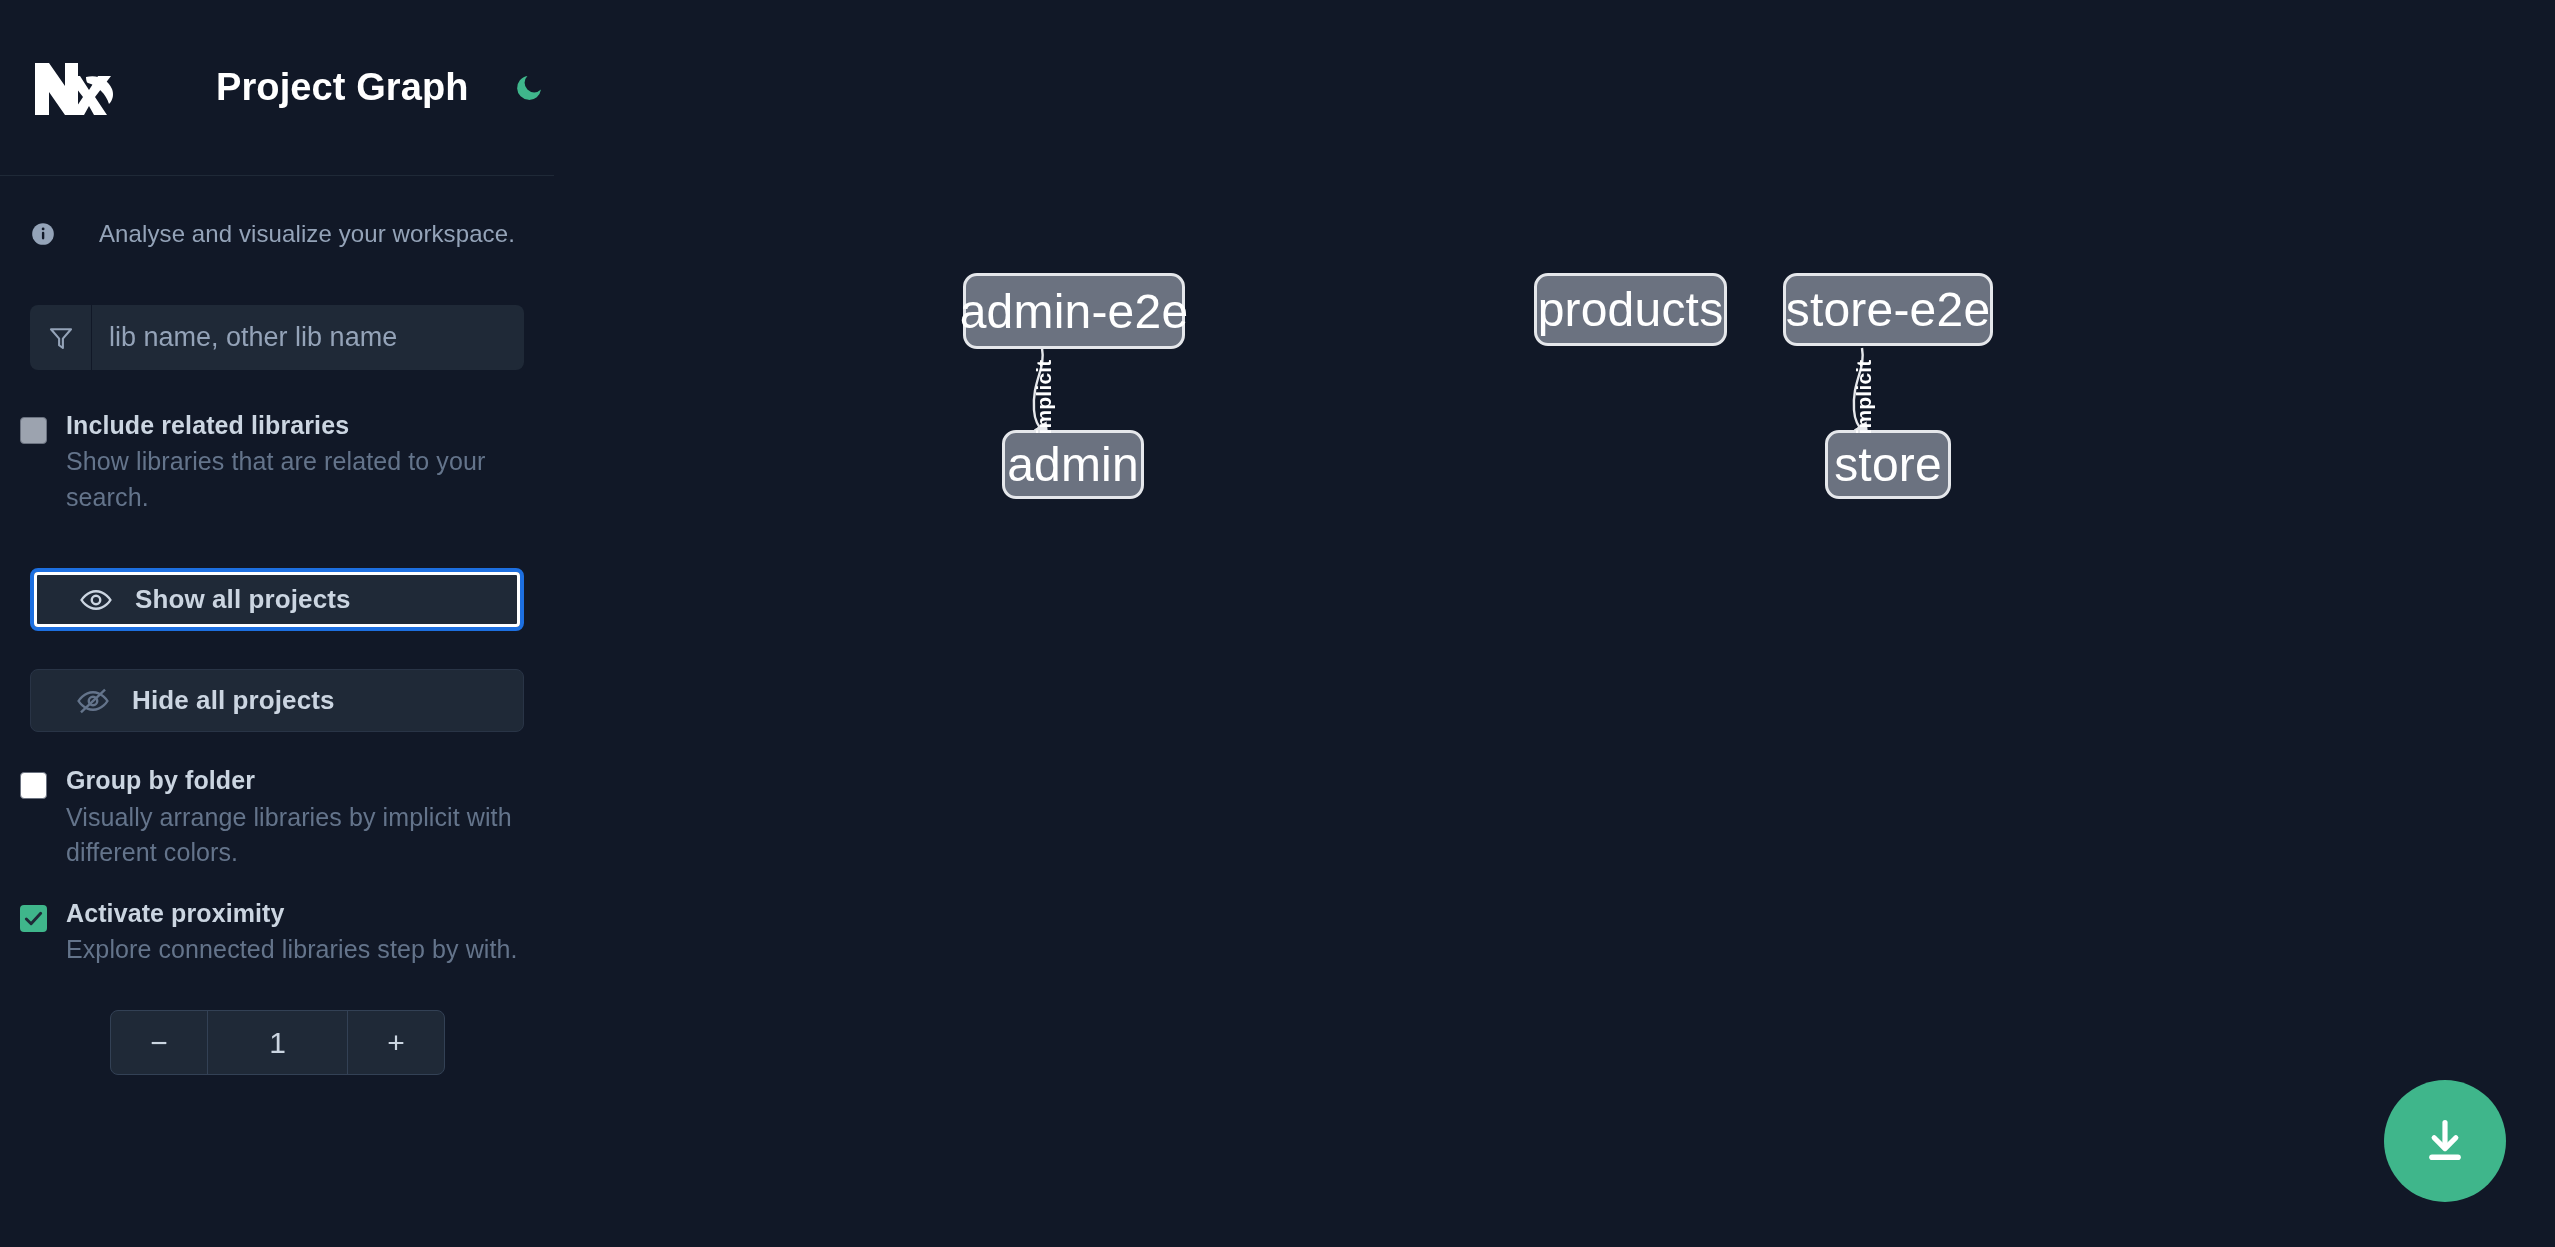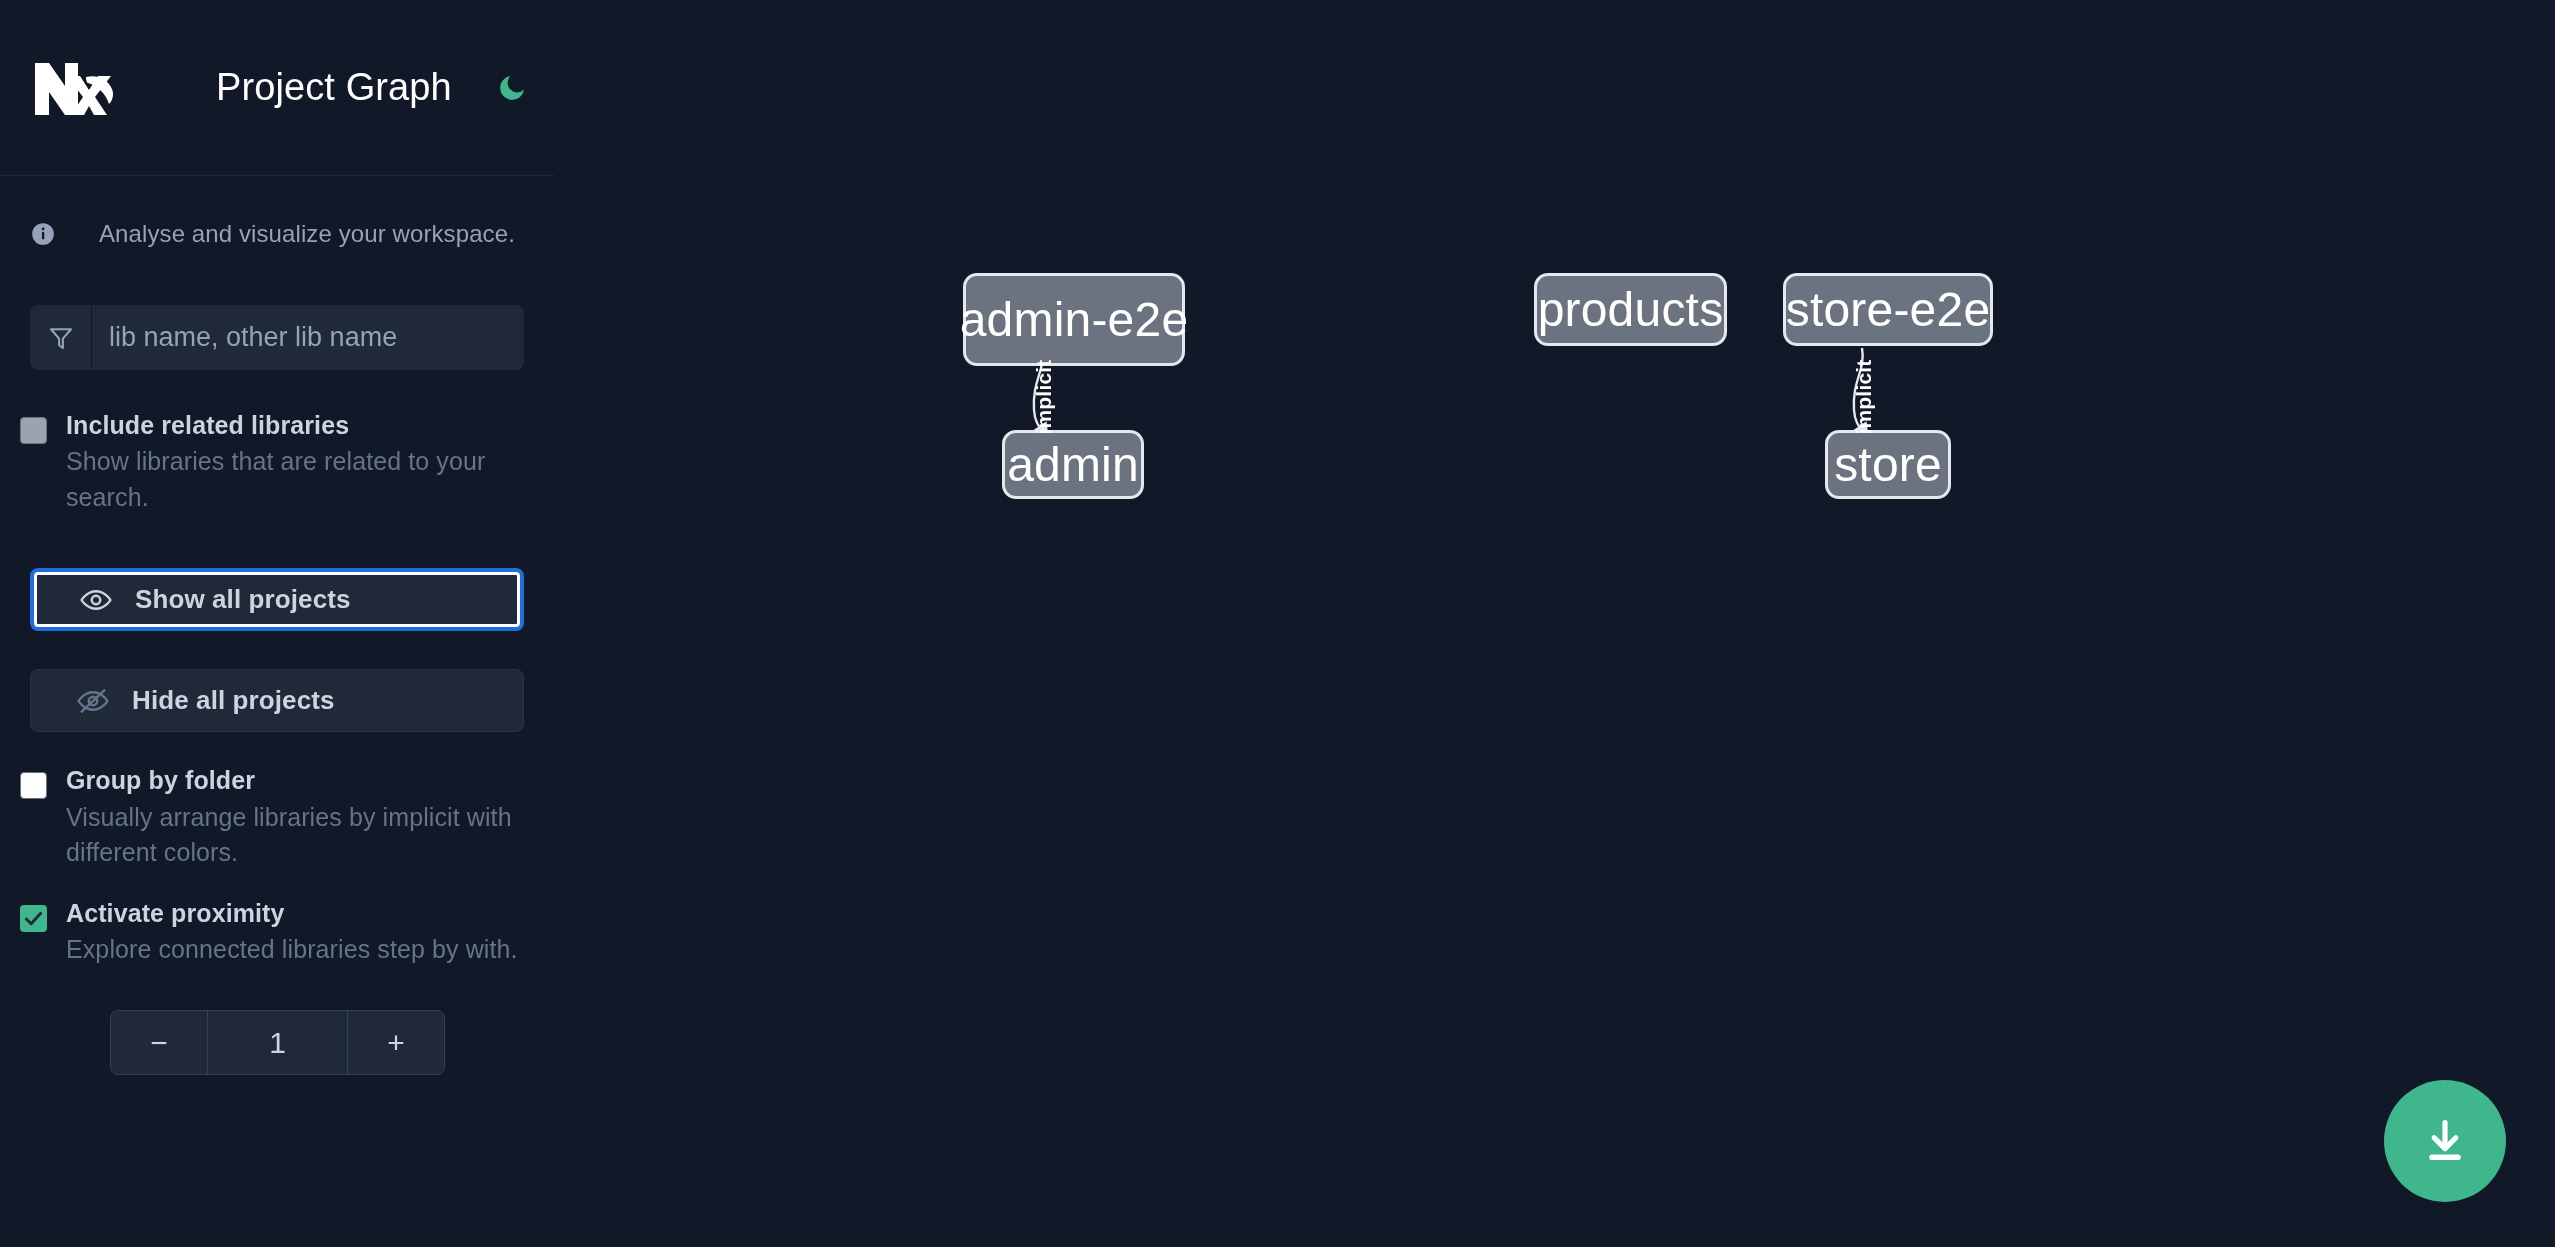--- a/index.html
+++ b/index.html
@@ -35,21 +35,21 @@
     display: flex;
     align-items: center;
     padding: 0 0 0 32px;
     border-bottom: 1px solid #1f2937;
   }
 
   .nx-logo { width: 96px; height: 62px; flex: 0 0 96px; }
 
   .app-title {
     font-size: 38px;
-    font-weight: 400;
+    font-weight: 700;
     color: #ffffff;
     margin-left: 88px;
     letter-spacing: 0.1px;
     white-space: nowrap;
     text-align: center;
   }
 
   .theme-toggle {
     margin-left: 38px;
     width: 44px; height: 44px;
@@ -343,21 +343,21 @@
     <svg id="edges" width="2001" height="1247" style="position:absolute;top:0;left:0;pointer-events:none">
       <defs>
         <marker id="arrow" viewBox="0 0 10 10" refX="8" refY="5" markerWidth="7" markerHeight="7" orient="auto-start-reverse">
           <path d="M0 0 L10 5 L0 10 z" fill="#e5e7eb"></path>
         </marker>
       </defs>
       <path d="M 488 348 C 492 370 478 380 480 410 C 481 425 487 428 493 437" fill="none" stroke="#e5e7eb" stroke-width="2.4" marker-end="url(#arrow)"></path>
       <path d="M 1308 348 C 1312 370 1298 380 1300 410 C 1301 425 1307 428 1313 437" fill="none" stroke="#e5e7eb" stroke-width="2.4" marker-end="url(#arrow)"></path>
     </svg>
 
-    <div class="node" style="left:409px;top:273px;width:222px;height:93px;">admin-e2e</div>
+    <div class="node" style="left:409px;top:273px;width:222px;height:76px;">admin-e2e</div>
     <div class="node" style="left:980px;top:273px;width:193px;height:73px;">products</div>
     <div class="node" style="left:1229px;top:273px;width:210px;height:73px;">store-e2e</div>
     <div class="node" style="left:448px;top:430px;width:142px;height:69px;">admin</div>
     <div class="node" style="left:1271px;top:430px;width:126px;height:69px;">store</div>
 
     <span class="edge-label" style="left:450px;top:385px;width:80px;text-align:center;">implicit</span>
     <span class="edge-label" style="left:1270px;top:385px;width:80px;text-align:center;">implicit</span>
 
     <div id="fab">
       <svg viewBox="0 0 24 24" width="52" height="52" aria-hidden="true">

